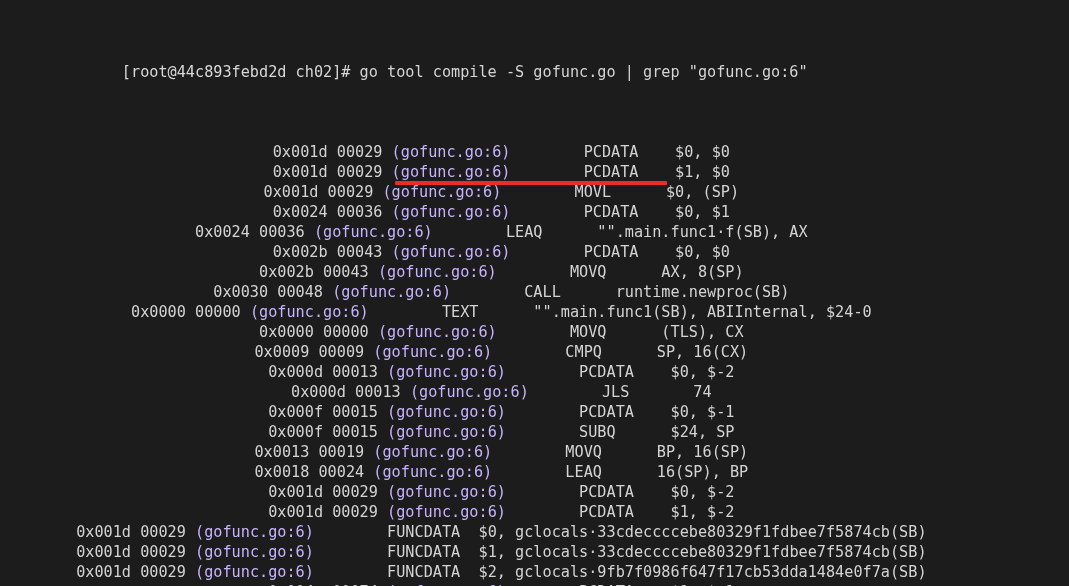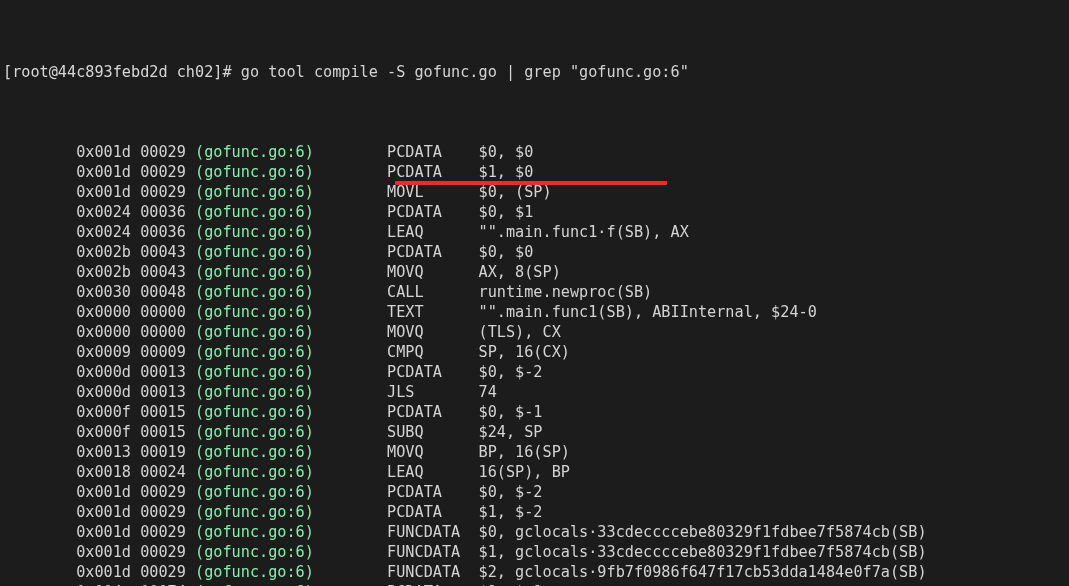--- a/index.html
+++ b/index.html
@@ -23,23 +23,24 @@
   #screen {
     position: absolute;
     left: 3px;
     top: 2px;
     white-space: pre;
   }
   .row {
     height: 20px;
     white-space: pre;
     display: block;
+    text-align: center;
   }
   .t-default { color: #d4d4d4; }
-  .t-red     { color: #86efac; }
+  .t-red     { color: #c4b5fd; }
   .t-prompt  { color: #d8d8d8; }
   #underline {
     position: absolute;
     background: #ee2b2b;
     height: 4px;
     border-radius: 1px;
   }
 </style>
 </head>
 <body>

